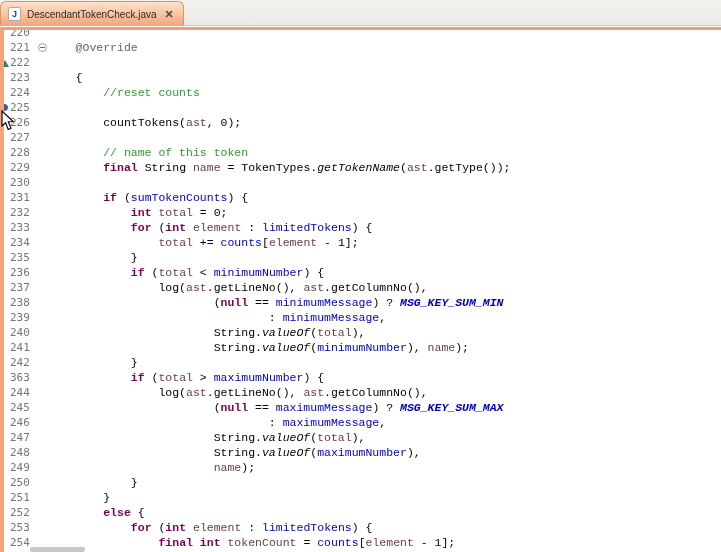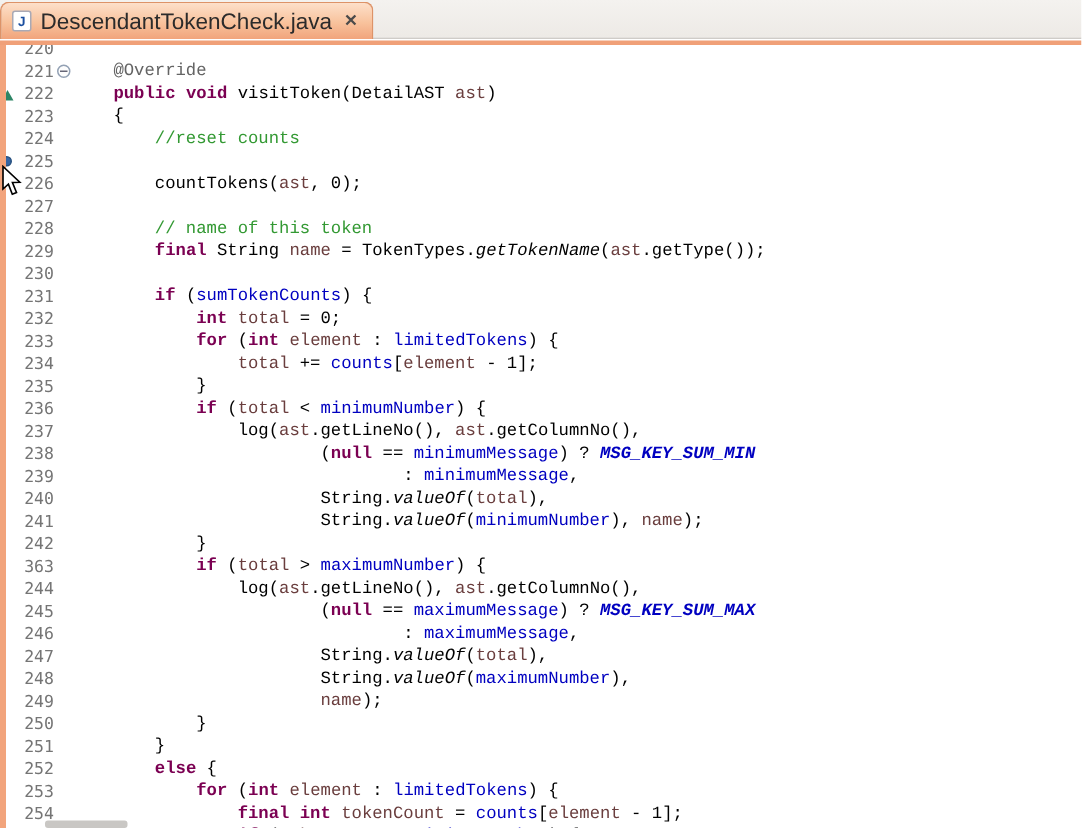--- a/index.html
+++ b/index.html
@@ -12,34 +12,34 @@
             background:linear-gradient(#f4f2ef,#edeae6);
             border-bottom:1px solid #cfccc8; }
   .tab { position:absolute; left:0; top:1px; height:25px;
          display:flex; align-items:center; gap:6px; padding:0 9px 0 7px;
          background:linear-gradient(#fde0ca 0%, #f8c29c 55%, #f1a47c 100%);
          border:1px solid #dd9368; border-bottom:none;
          border-radius:6px 6px 0 0; }
   .file-icon { width:13px; height:14px; background:#fff; border:1px solid #a9a9b5;
                border-radius:2px; display:flex; align-items:center; justify-content:center;
                font-size:9px; font-weight:bold; color:#1b4fa0; }
-  .tab-title { font-size:15px; color:#2b2b2b; white-space:nowrap; }
+  .tab-title { font-size:10px; color:#2b2b2b; white-space:nowrap; }
   .tab-close { font-size:11px; color:#4a4a4a; font-weight:bold; cursor:default;
                margin-left:2px; line-height:1; }
   .accent-line { position:absolute; left:0; top:27px; width:721px; height:3px;
                  background:#f0a078; }
   .left-strip { position:absolute; left:0; top:30px; width:4px; height:522px;
                 background:#f2a47c; }
 
   
   .editor { position:absolute; left:4px; top:30px; width:717px; height:522px;
             background:#fff; overflow:hidden; }
   .lines { position:absolute; left:0; top:-5px; width:100%; }
   .row { position:relative; height:15px; display:flex; align-items:stretch; }
-  .ln { width:26px; margin-left:6px; text-align:right; color:#757575;
+  .ln { width:26px; margin-left:6px; color:#757575;
         font-family:"DejaVu Sans Mono", monospace; font-size:11px; line-height:15px; }
   .fold { width:12px; position:relative; }
   .foldcircle { position:absolute; left:2px; top:3px; width:9px; height:9px;
                 border:1px solid #93a1b4; border-radius:50%; background:#fdfdfd; }
   .foldcircle::after { content:""; position:absolute; left:1px; right:1px; top:3px;
                        height:1px; background:#667; }
   .code { white-space:pre; font-family:Liberation Mono, monospace;
           font-size:11.5px; line-height:15px; color:#000; }
 
   .badge { position:absolute; left:-3px; }
@@ -89,21 +89,20 @@
           <span class="ln">221</span>
           <span class="fold">
             <span class="foldcircle"></span>
           </span>
           <span class="code"><span class="tk-ann">    @Override</span></span>
         </div>
         <div class="row">
           <span class="badge triangle"></span>
           <span class="ln">222</span>
           <span class="fold"></span>
-          <span class="code"><span class="tk-pln">    </span><span class="tk-kw">public</span><span class="tk-pln"> </span><span class="tk-kw">void</span><span class="tk-pln"> visitToken(DetailAST </span><span class="tk-loc">ast</span><span class="tk-pln">)</span></span>
         </div>
         <div class="row">
           <span class="ln">223</span>
           <span class="fold"></span>
           <span class="code"><span class="tk-pln">    {</span></span>
         </div>
         <div class="row">
           <span class="ln">224</span>
           <span class="fold"></span>
           <span class="code"><span class="tk-com">        //reset counts</span></span>

